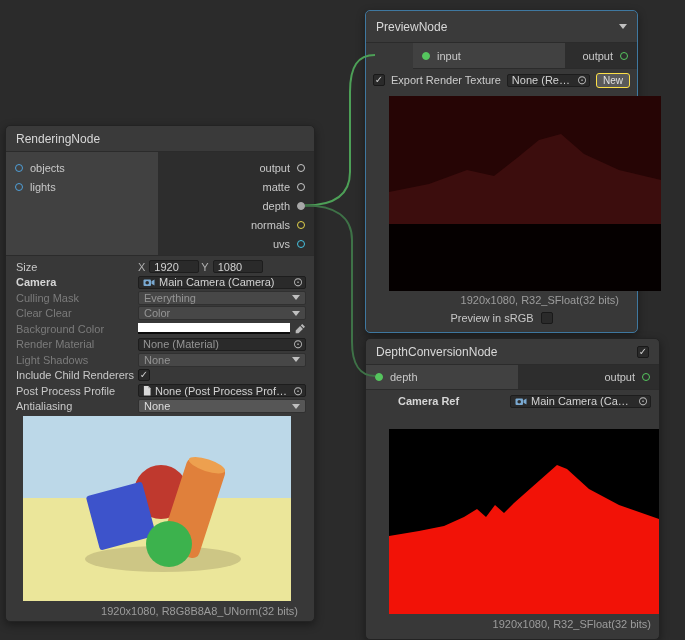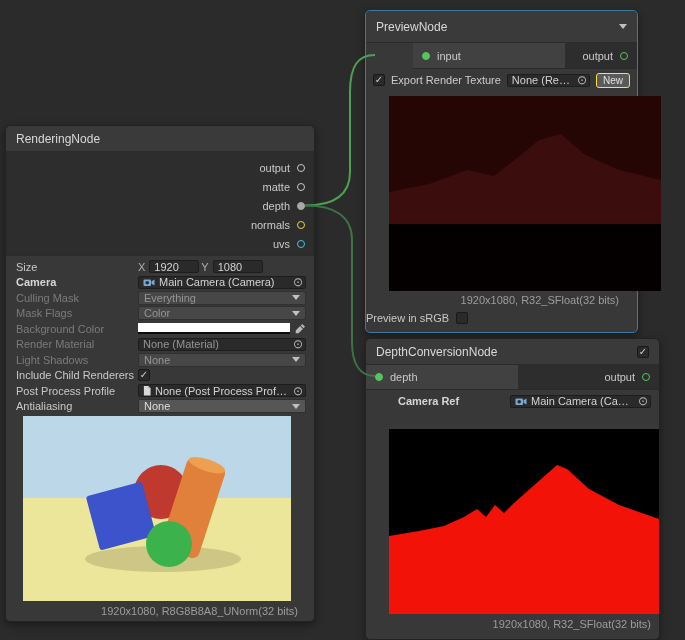--- a/index.html
+++ b/index.html
@@ -94,34 +94,44 @@
   .preview-box { position:absolute; background:#000; overflow:hidden; }
 
   
   .export-row { height:22px; display:flex; align-items:center; gap:6px; padding:0 7px; }
   .export-label { white-space:nowrap; color:#cccccc; }
   .new-btn {
     background:#5a5a5a; border:1px solid #fde047; border-radius:3px;
     height:15px; padding:0 6px; display:flex; align-items:center;
     font-size:10px; color:#e0e0e0; cursor:pointer; flex:0 0 auto;
   }
-  .srgb-row { position:absolute; left:0; right:0; display:flex; align-items:center; gap:7px; }
+  .srgb-row { position:absolute; left:0; right:0; display:flex; align-items:center; justify-content:center; gap:7px; }
 
   .edges { position:absolute; left:0; top:0; pointer-events:none; z-index:5; }
   .edge { fill:none; stroke:var(--c,#4da057); stroke-width:2; }
 </style>
 </head>
 <body style="--c: #2b2b2b;">
 
 <div class="node" style="left:5px; top:125px; width:310px; height:497px;">
   <div class="node-header" style="height:26px;">
     <span class="node-title">RenderingNode</span>
   </div>
 
   <div class="ports" style="height:104px;">
+    <div class="inputs-box">
+      <div class="port-row">
+        <span class="dot" style="--c: #4f9fd8;"></span>
+        <span class="port-label">objects</span>
+      </div>
+      <div class="port-row">
+        <span class="dot" style="--c: #4f9fd8;"></span>
+        <span class="port-label">lights</span>
+      </div>
+    </div>
     <div class="outputs-box">
       <div class="port-row out">
         <span class="port-label">output</span>
         <span class="dot" style="--c: #c8c8c8;"></span>
       </div>
       <div class="port-row out">
         <span class="port-label">matte</span>
         <span class="dot" style="--c: #c8c8c8;"></span>
       </div>
       <div class="port-row out">
@@ -175,21 +185,21 @@
       <span class="plabel">Culling Mask</span>
       <div class="pctrl">
         <div class="dropdown">
           <span class="ddtext">Everything</span>
           <span class="tri-down"></span>
         </div>
       </div>
     </div>
 
     <div class="prow disabled">
-      <span class="plabel">Mask Flags</span>
+      <span class="plabel">Clear Clear</span>
       <div class="pctrl">
         <div class="dropdown">
           <span class="ddtext">Color</span>
           <span class="tri-down"></span>
         </div>
       </div>
     </div>
 
     <div class="prow disabled">
       <span class="plabel">Background Color</span>

